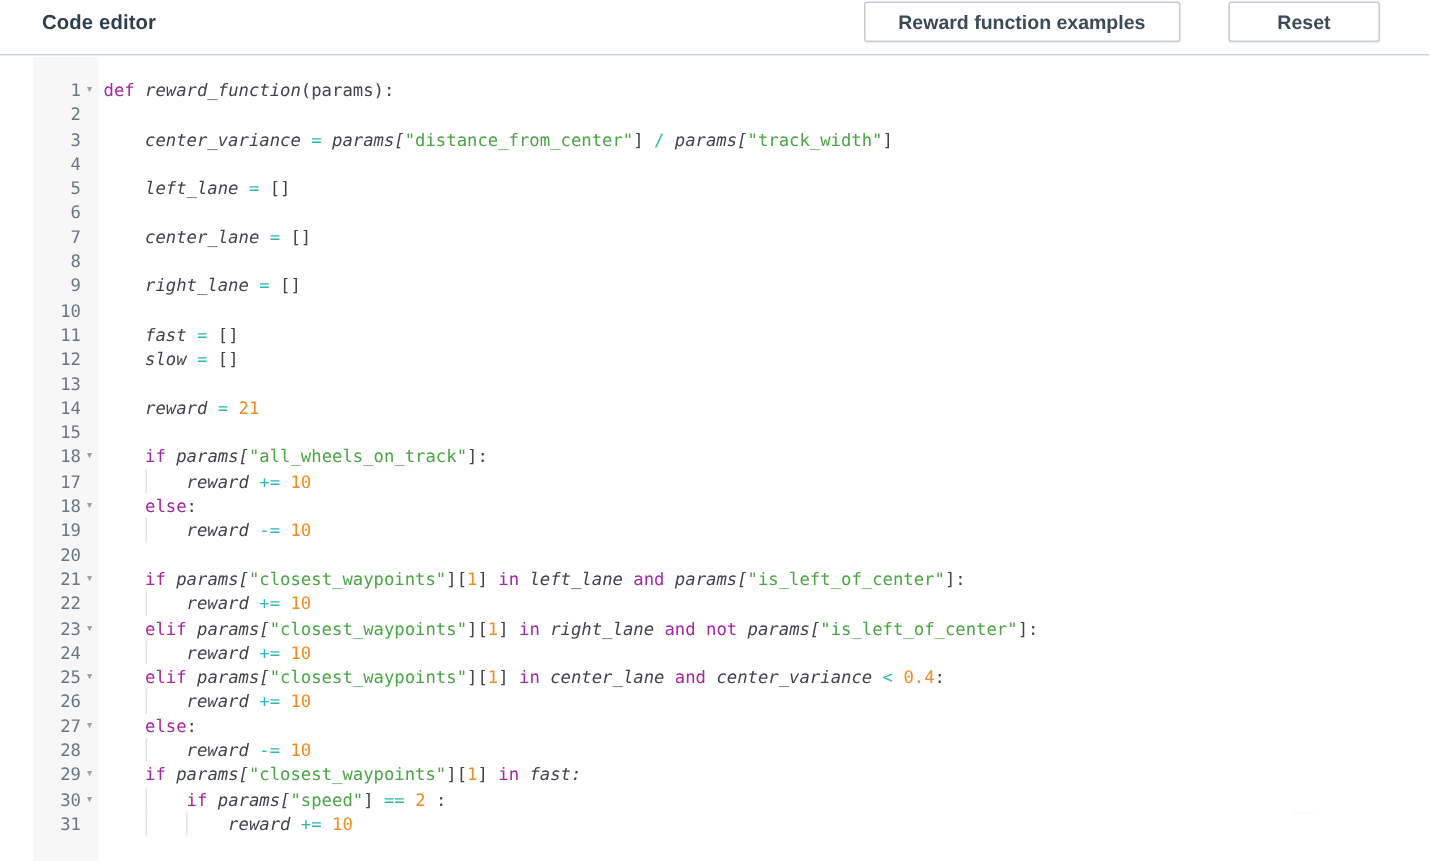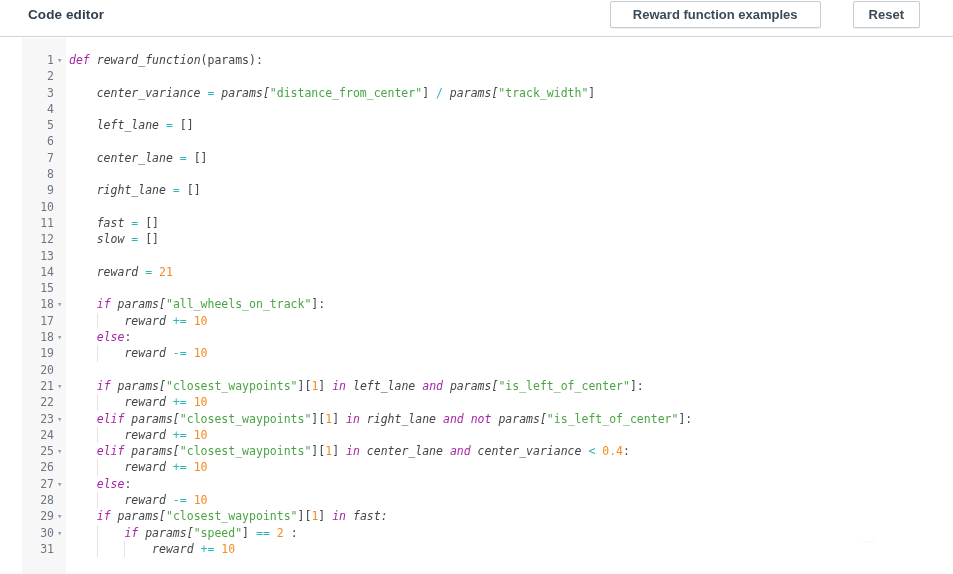--- a/index.html
+++ b/index.html
@@ -27,21 +27,21 @@
     position:absolute; right:33px; top:1px;
     display:flex; align-items:flex-start; gap:32px;
   }
   .btn {
     background:#ffffff;
     border:1px solid #c5ccd3;
     border-radius:2px;
     color:#3c4a57;
     font-size:13px; font-weight:bold;
     font-family:"Liberation Sans", sans-serif;
-    padding:0 15px;
+    padding:0 32px;
     height:27px; line-height:25px;
     white-space:nowrap;
     box-shadow:0 1px 0 rgba(0,0,0,0.06);
     cursor:pointer;
   }
   .btn-wide { padding:0 22px; }
 
   
   .editor {
     position:absolute; left:0; top:38px; width:953px; height:536px;
@@ -80,21 +80,21 @@
     white-space:pre;
   }
 
   
   .guide {
     position:absolute; top:0; width:1px; height:16.3px;
     background:#e3e3e3;
   }
 
   
-  .kw   { color:#a626a4;font-style:italic; }          
+  .kw   { color:#a626a4; }          
   .str  { color:#4aa544; }          
   .num  { color:#f28b22; }          
   .op   { color:#2bb7b7; }          
   .id   { color:#3f4549;font-style:italic; }          
   .pun  { color:#3f4549; }          
   .box  { color:#3f4549; }          
 
   
   .scroll-artifact {
     position:absolute; background:#fbfbfb;

